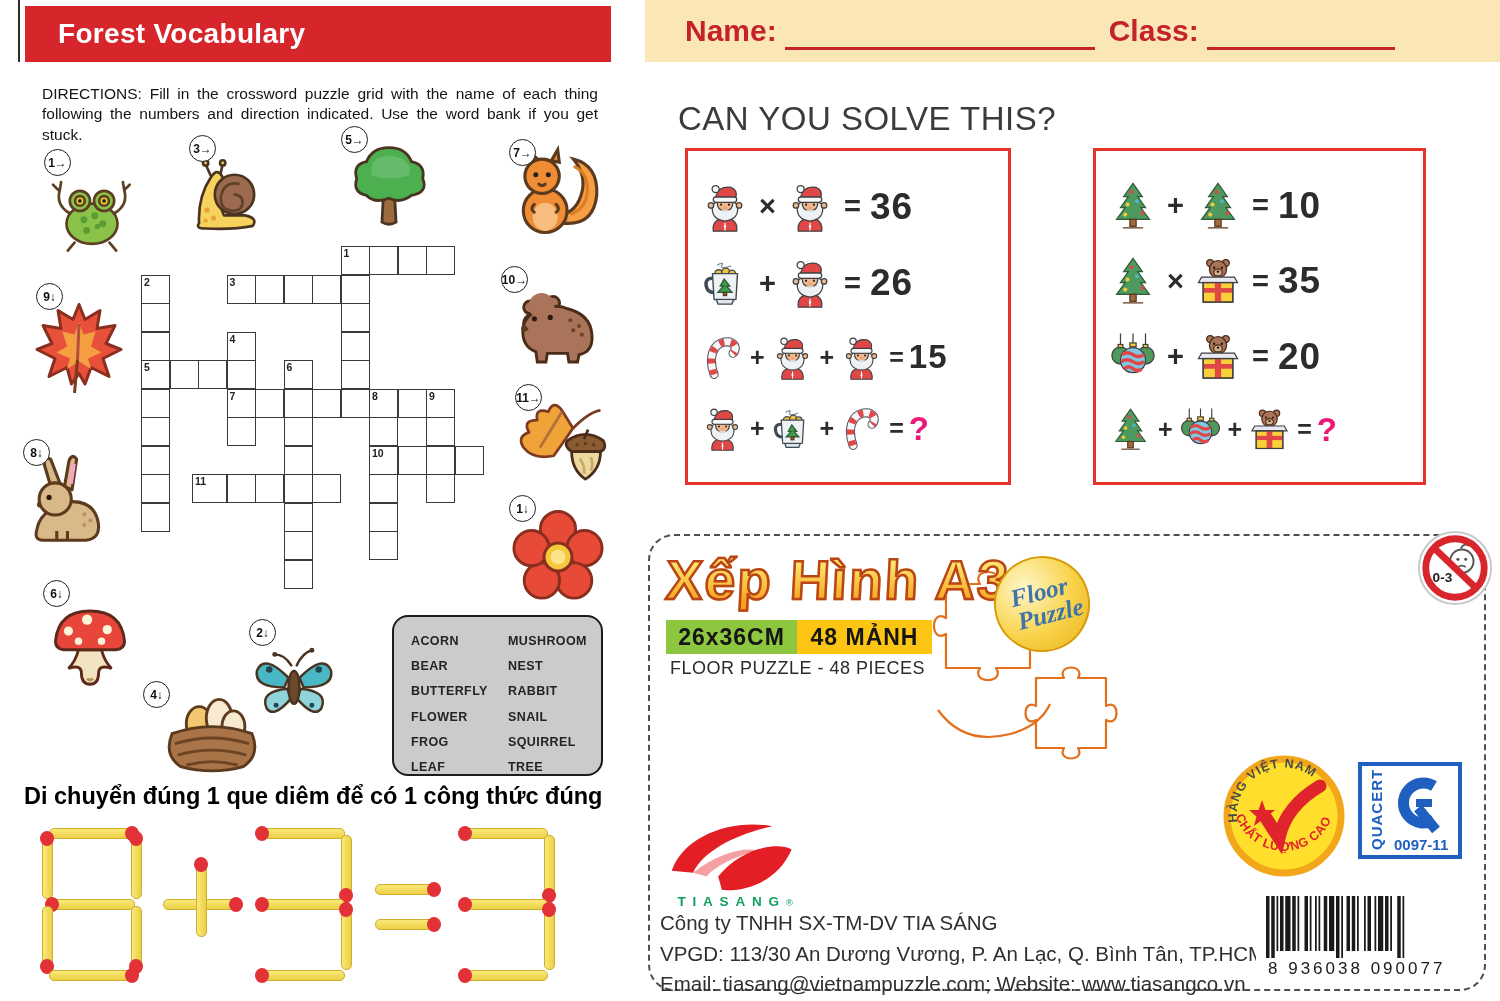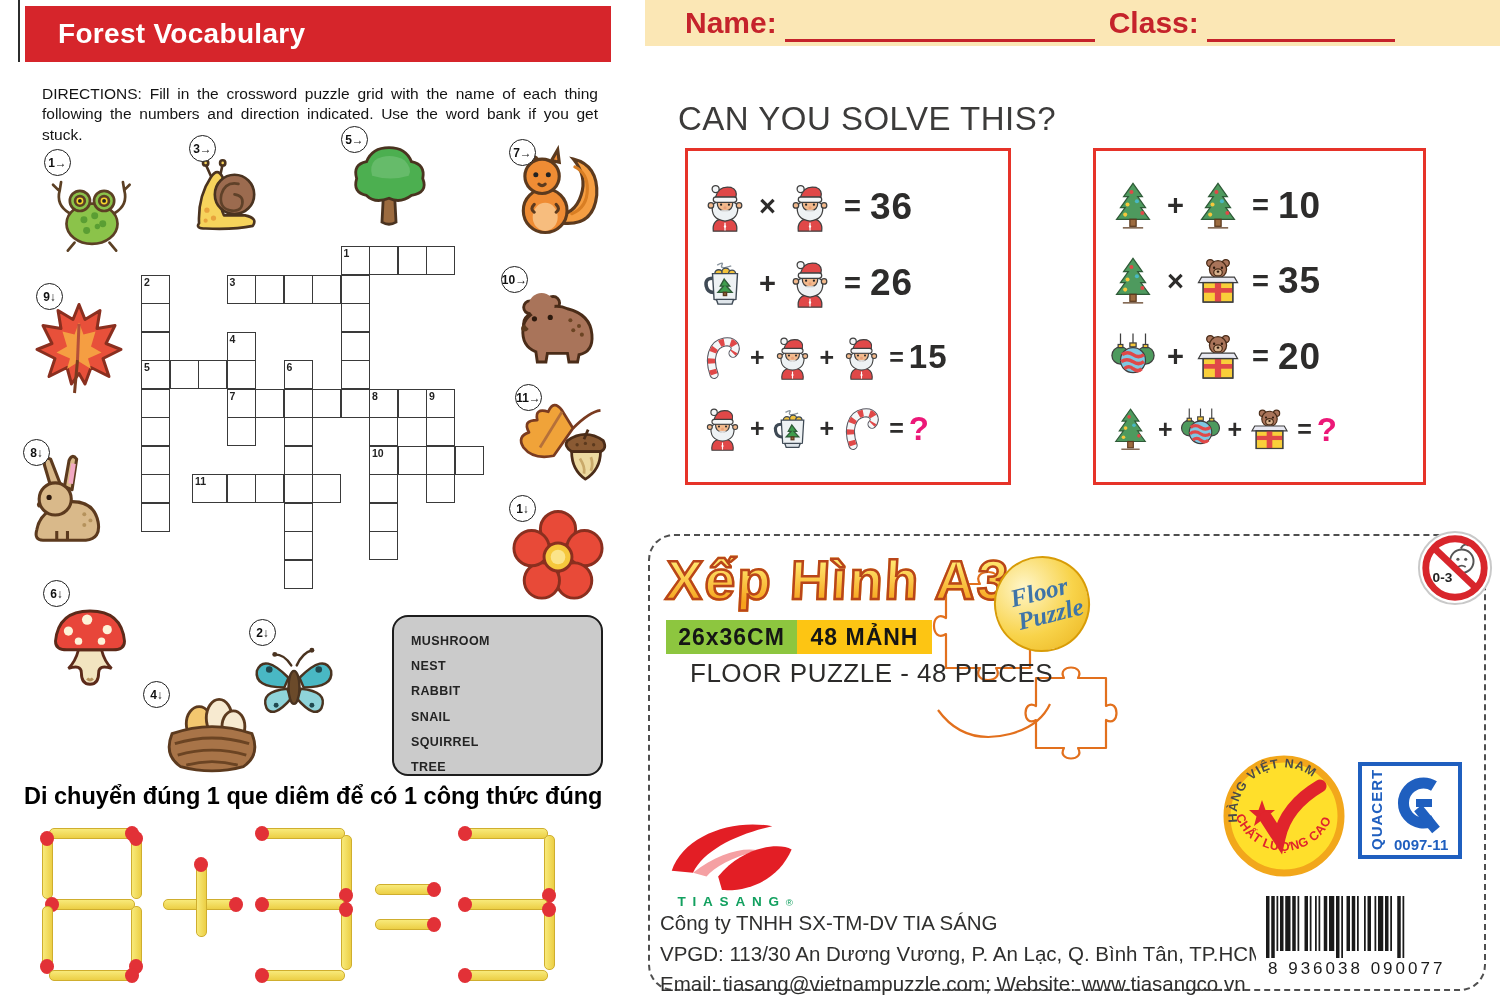--- a/index.html
+++ b/index.html
@@ -4,21 +4,21 @@
 <style>
   html,body{margin:0;padding:0;background:#e9e9e9;}
   .page{position:relative;width:1500px;height:1001px;background:#fff;overflow:hidden;
         font-family:"Liberation Sans",sans-serif;border-bottom:3px solid #141414;border-right:1px solid #bdbdbd;}
   
   .edge-line{position:absolute;left:18px;top:0;width:2px;height:62px;background:#2c2c2c;}
   .header-red{position:absolute;left:25px;top:6px;width:586px;height:56px;background:#d6252b;display:flex;align-items:center;padding-left:33px;box-sizing:border-box;}
   .header-red span{color:#fff;font-size:28px;font-weight:bold;letter-spacing:.3px;}
   .directions{position:absolute;left:30px;top:72px;width:556px;font-size:15.5px;line-height:1.32;color:#141414;text-align:justify;margin:12px;}
   
-  .name-bar{position:absolute;left:645px;top:0;width:855px;height:46px;background:#fbe7b5;display:flex;align-items:center;color:#c5232b;}
+  .name-bar{position:absolute;left:645px;top:0;width:855px;height:62px;background:#fbe7b5;display:flex;align-items:center;color:#c5232b;}
   .nc-label{font-size:30px;font-weight:bold;}
   .nc-label.first{margin-left:40px;}
   .nc-line{display:inline-block;height:34px;border-bottom:3px solid #c5232b;margin:0 14px 0 8px;}
   .nc-line.long{width:310px;}
   .nc-line.short{width:188px;}
   
   .cell{position:absolute;width:29px;height:29px;border:1px solid #3a3a3a;background:#fff;box-sizing:border-box;}
   .cell b{position:absolute;left:2px;top:0px;font-size:10.5px;font-weight:600;color:#222;}
   .clue-badge{position:absolute;width:27px;height:27px;border:1.7px solid #1e1e1e;border-radius:50%;background:#fff;display:flex;align-items:center;justify-content:center;font-size:12px;font-weight:600;color:#111;box-sizing:border-box;z-index:3;}
   .clue-img{position:absolute;z-index:2;}
@@ -56,21 +56,21 @@
   .prod-title{position:absolute;left:16px;top:12px;font-size:55px;font-weight:bold;letter-spacing:2px;z-index:1;
       background:linear-gradient(180deg,#ffe46a 25%,#f6a21c 85%);-webkit-background-clip:text;background-clip:text;color:transparent;
       -webkit-text-stroke:2.5px #b9451a;transform:skewX(-3deg);}
   .floor-badge{position:absolute;left:344px;top:20px;width:92px;height:92px;border-radius:50%;border:2px solid #d89c07;z-index:1;
       background:radial-gradient(circle at 35% 28%,#fff6c9,#f8d34a 55%,#eab21d);display:flex;flex-direction:column;align-items:center;justify-content:center;
       transform:rotate(-14deg);font-family:"Liberation Serif",serif;font-style:italic;font-weight:bold;color:#3e74a8;font-size:25px;line-height:.95;}
   .floor-badge .l2{margin-left:12px;}
   .badge-size,.badge-pieces{position:absolute;top:84px;height:34px;display:flex;align-items:center;justify-content:center;font-size:23px;font-weight:bold;color:#151515;letter-spacing:1px;z-index:1;}
   .badge-size{left:16px;width:131px;background:#8dc63f;}
   .badge-pieces{left:147px;width:135px;background:#fdc513;}
-  .prod-sub{position:absolute;left:20px;top:122px;font-size:26px;color:#2c2b2a;letter-spacing:.5px;z-index:1;margin-left:20px;}
+  .prod-sub{position:absolute;left:20px;top:122px;font-size:18px;color:#2c2b2a;letter-spacing:.5px;z-index:1;}
   .prod-specs{position:absolute;left:12px;top:150px;font-size:20px;color:#3a3a38;line-height:26px;z-index:1;}
   .tiasang-logo{position:absolute;left:14px;top:278px;width:145px;height:98px;z-index:1;}
   .prod-company{position:absolute;left:10px;top:372px;font-size:20.5px;color:#2f2f2e;line-height:30.5px;z-index:1;}
   .age-badge{position:absolute;left:766px;top:-7px;width:78px;height:78px;z-index:2;}
   .hvnclc{position:absolute;left:572px;top:218px;width:124px;height:124px;z-index:1;}
   .quacert{position:absolute;left:708px;top:226px;width:104px;height:97px;z-index:1;}
   .barcode{position:absolute;left:606px;top:356px;width:222px;height:90px;background:#fff;z-index:1;}
 </style>
 </head>
 <body>
@@ -353,20 +353,28 @@
             <g fill="#5c3a1e" stroke="none">
               <circle cx="47" cy="34" r="1.2"></circle>
               <circle cx="53" cy="33" r="1.2"></circle>
               <circle cx="59" cy="34" r="1.2"></circle>
             </g>
           </g>
         </svg></div>
     </div>
 
   <div class="word-bank">
+    <ul class="c1" id="wb1">
+        <li>ACORN</li>
+        <li>BEAR</li>
+        <li>BUTTERFLY</li>
+        <li>FLOWER</li>
+        <li>FROG</li>
+        <li>LEAF</li>
+      </ul>
     <ul class="c2" id="wb2">
         <li>MUSHROOM</li>
         <li>NEST</li>
         <li>RABBIT</li>
         <li>SNAIL</li>
         <li>SQUIRREL</li>
         <li>TREE</li>
       </ul>
   </div>
 

